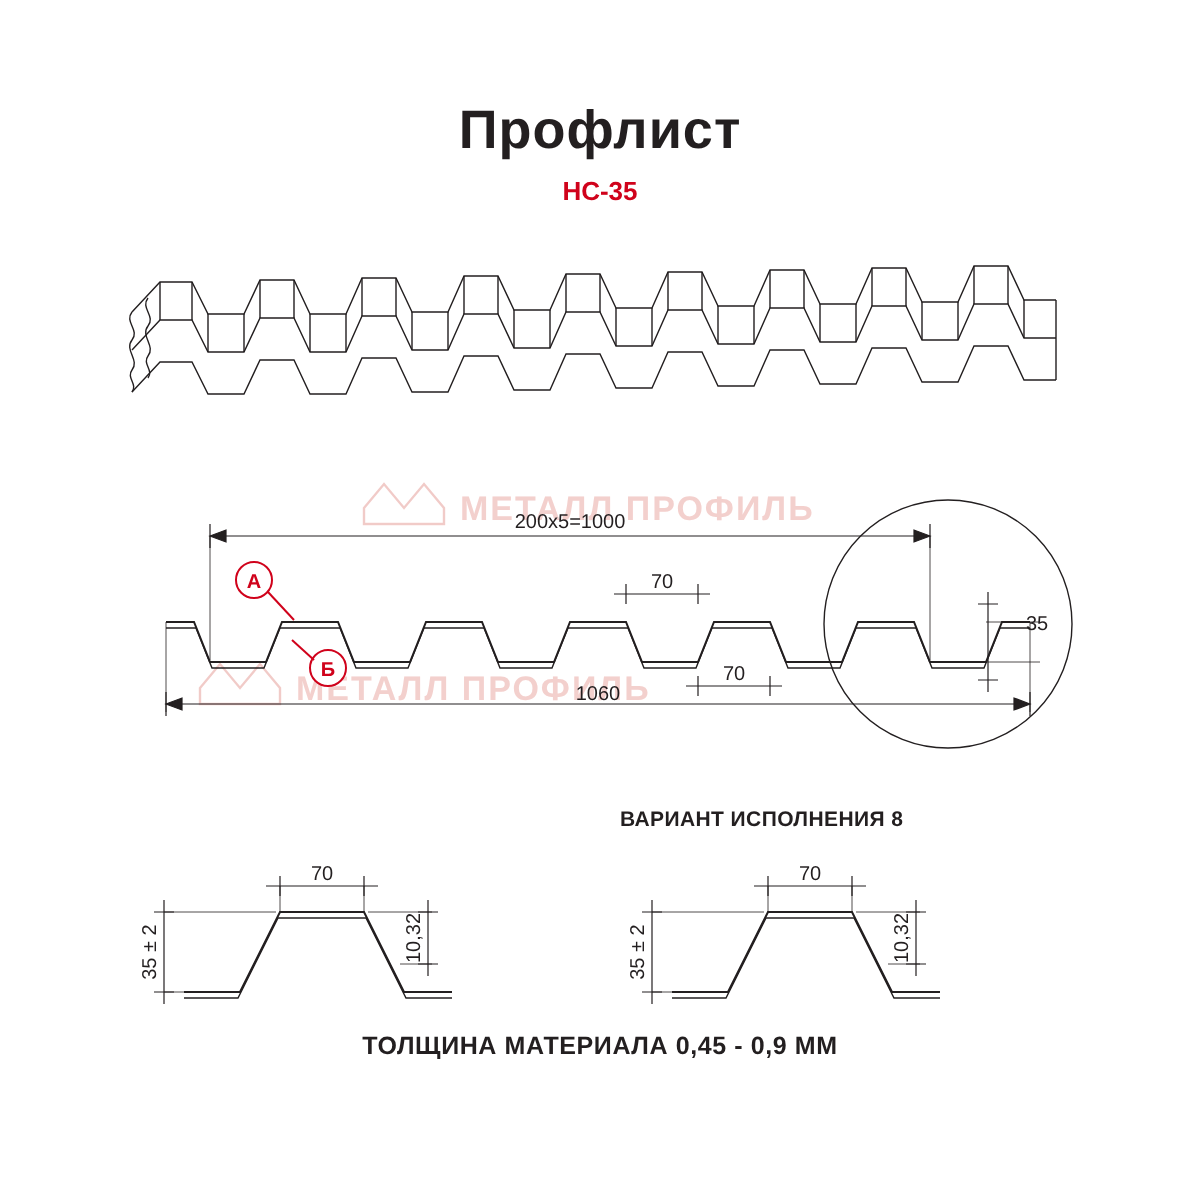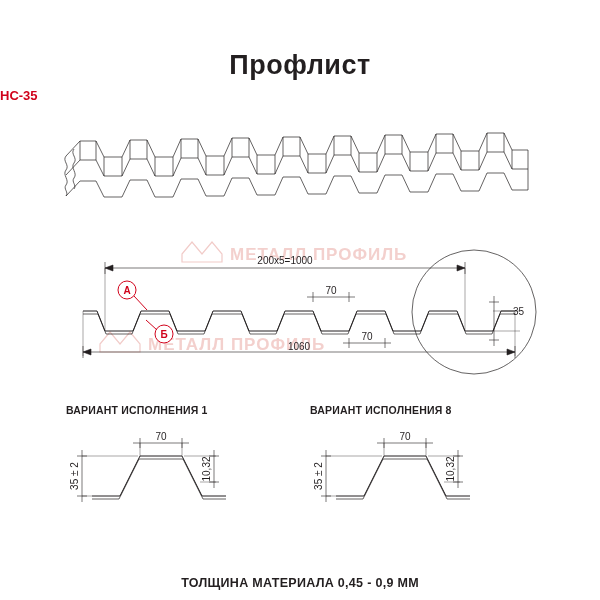--- a/index.html
+++ b/index.html
@@ -29,21 +29,21 @@
     text-align: center;
     font-size: 27px;
     font-weight: bold;
     letter-spacing: 0.5px;
   }
   .subtitle {
     position: absolute;
     top: 88px;
     left: 0;
     width: 600px;
-    text-align: left;
+    text-align: center;
     font-size: 13px;
     font-weight: bold;
     color: #d0021b;
   }
   
   svg.layer {
     position: absolute;
     top: 0;
     left: 0;
     width: 600px;
@@ -77,21 +77,21 @@
     position: absolute;
     font-size: 10.5px;
     font-weight: bold;
     letter-spacing: 0.2px;
   }
   #var1-title { top: 404px; left: 66px; }
   #var2-title { top: 404px; left: 310px; }
   #var2-sub   { top: 419px; left: 310px; }
   .bottom-note {
     position: absolute;
-    top: 576px;
+    top: 516px;
     left: 0;
     width: 600px;
     text-align: center;
     font-size: 12.5px;
     font-weight: bold;
     letter-spacing: 0.3px;
   }
 </style>
 </head>
 <body>
@@ -206,21 +206,20 @@
       <text class="redtxt" x="127" y="294" text-anchor="middle">А</text>
       <path class="redline" d="M134,296 L147,310"></path>
     </g>
     <g>
       <circle class="redcirc" cx="164" cy="334" r="9"></circle>
       <text class="redtxt" x="164" y="338" text-anchor="middle">Б</text>
       <path class="redline" d="M157,330 L146,320"></path>
     </g>
   </svg>
 
-  <div class="var-title" id="var1-title">ВАРИАНТ ИСПОЛНЕНИЯ 1</div>
   <div class="var-title" id="var2-title">ВАРИАНТ ИСПОЛНЕНИЯ 8</div>
 
   <svg class="layer" viewBox="0 0 600 600">
 
     <g>
 
       <path class="ln" d="M92,496 L120,496 L140,456 L182,456 L202,496 L226,496"></path>
       <path class="ln-thin" d="M92,499 L119,499 L139,459 L183,459 L203,499 L226,499"></path>
 
       <g class="dim">

